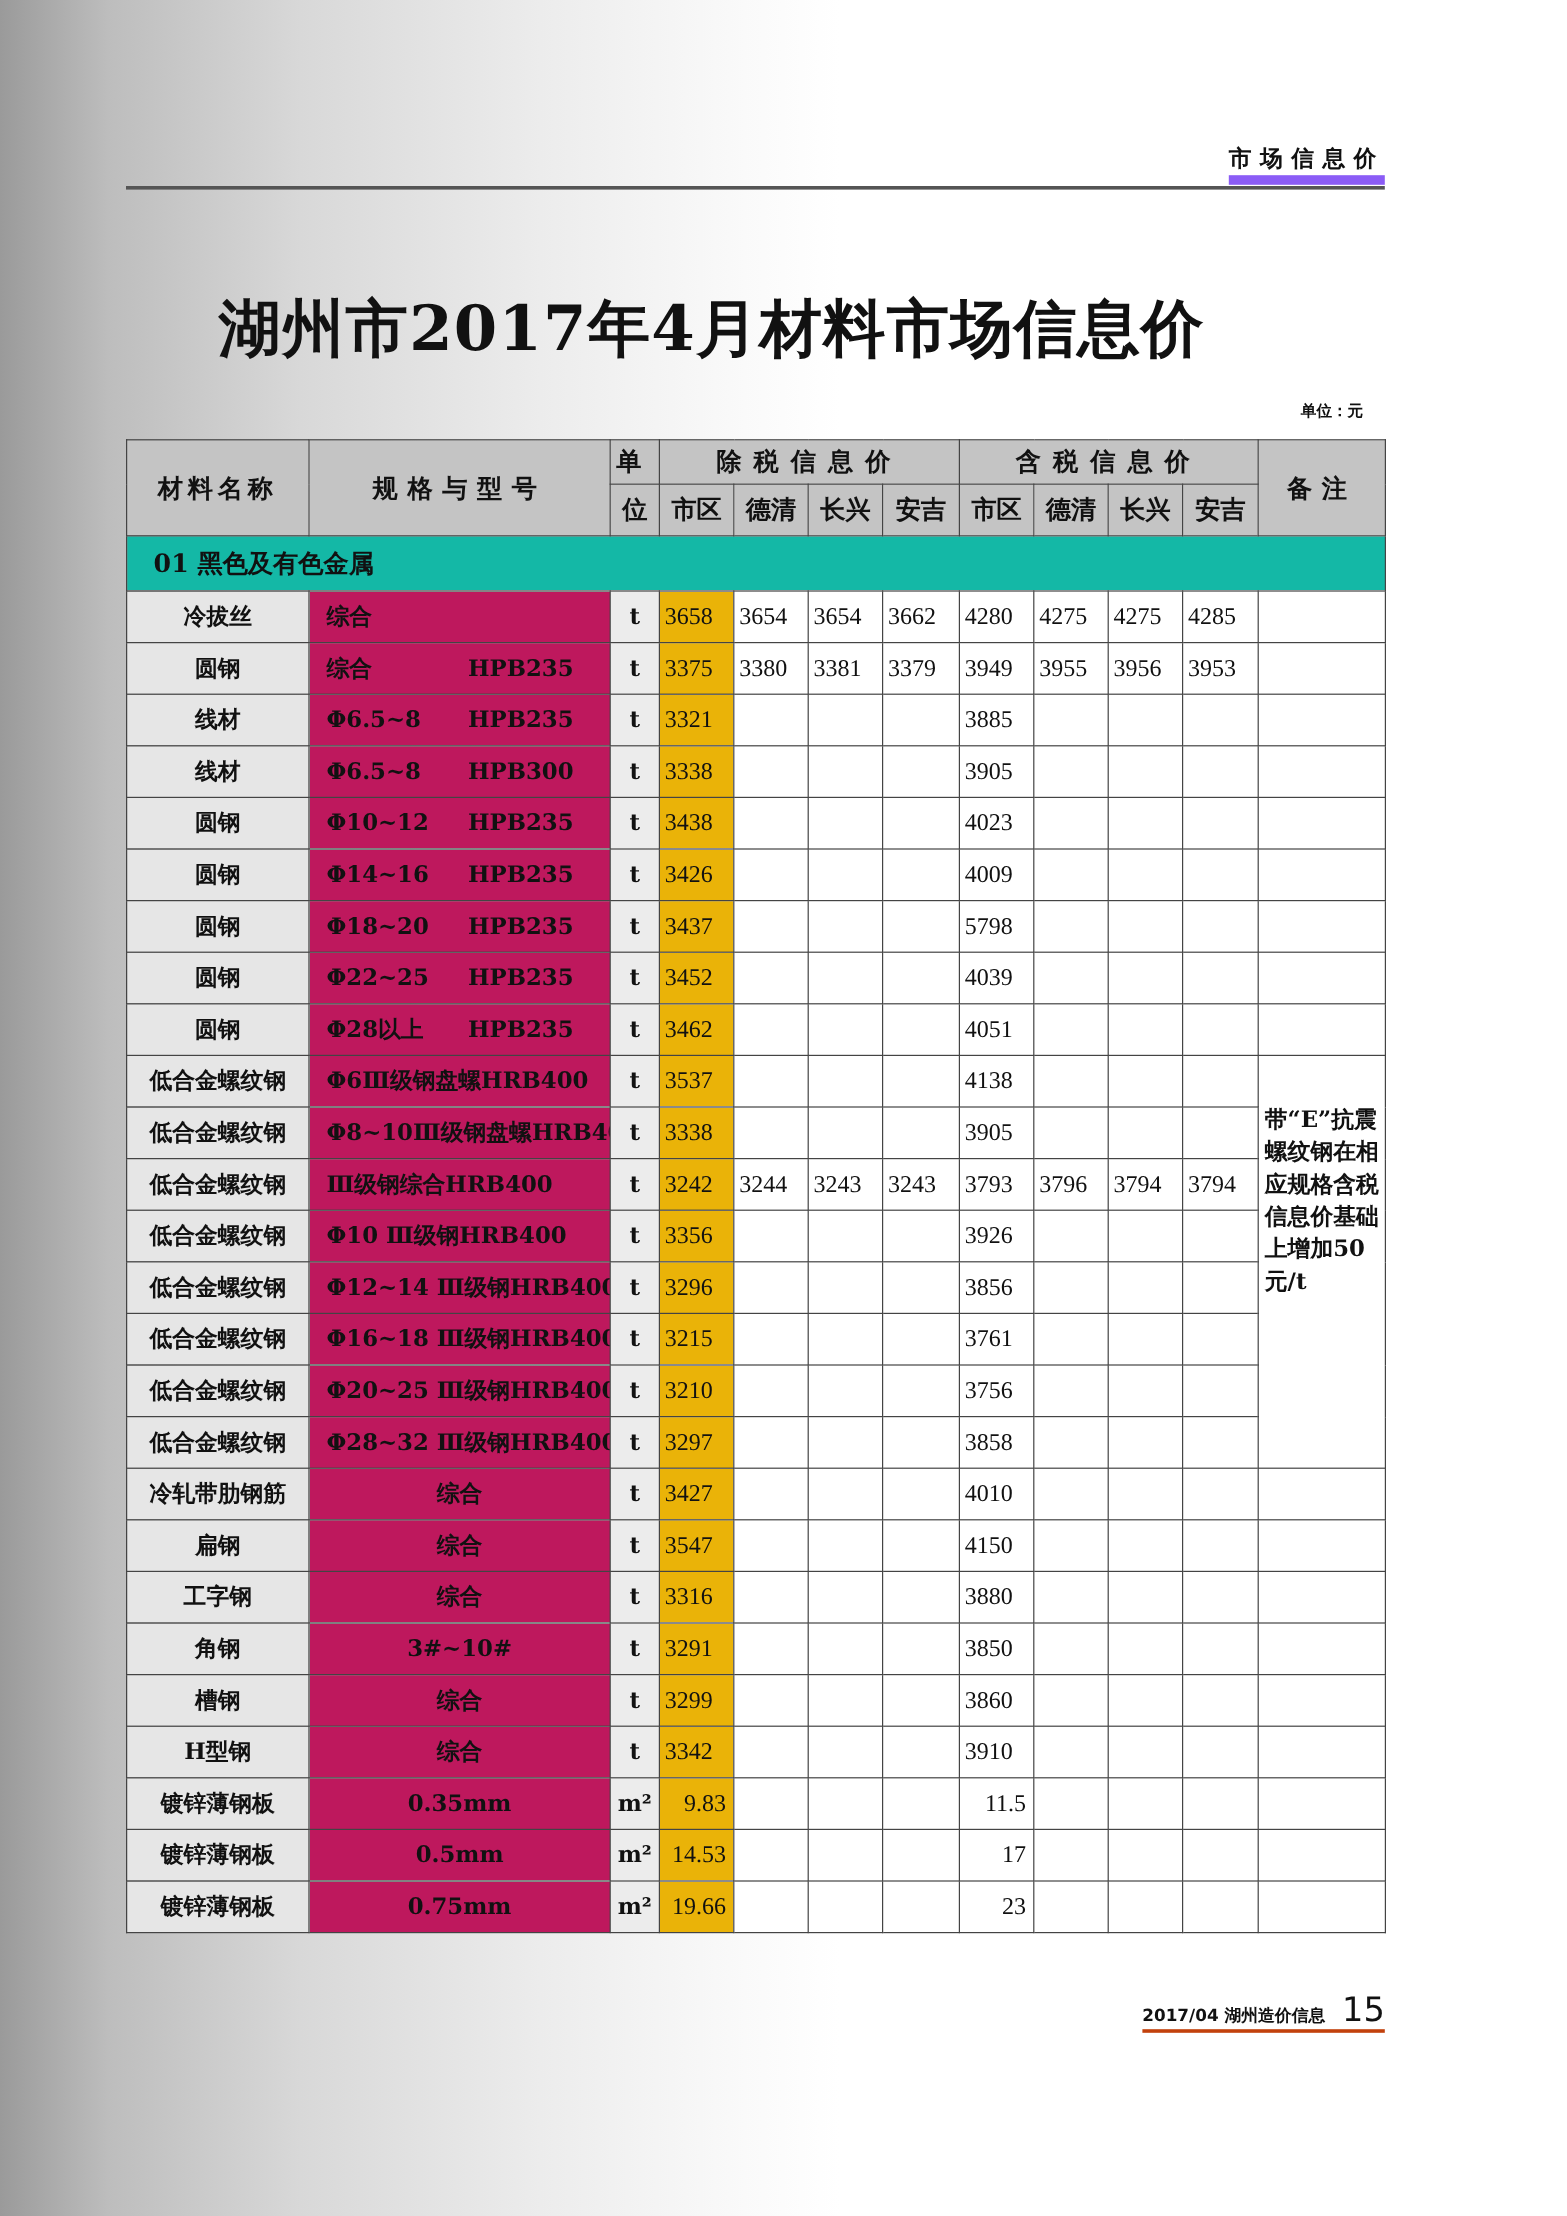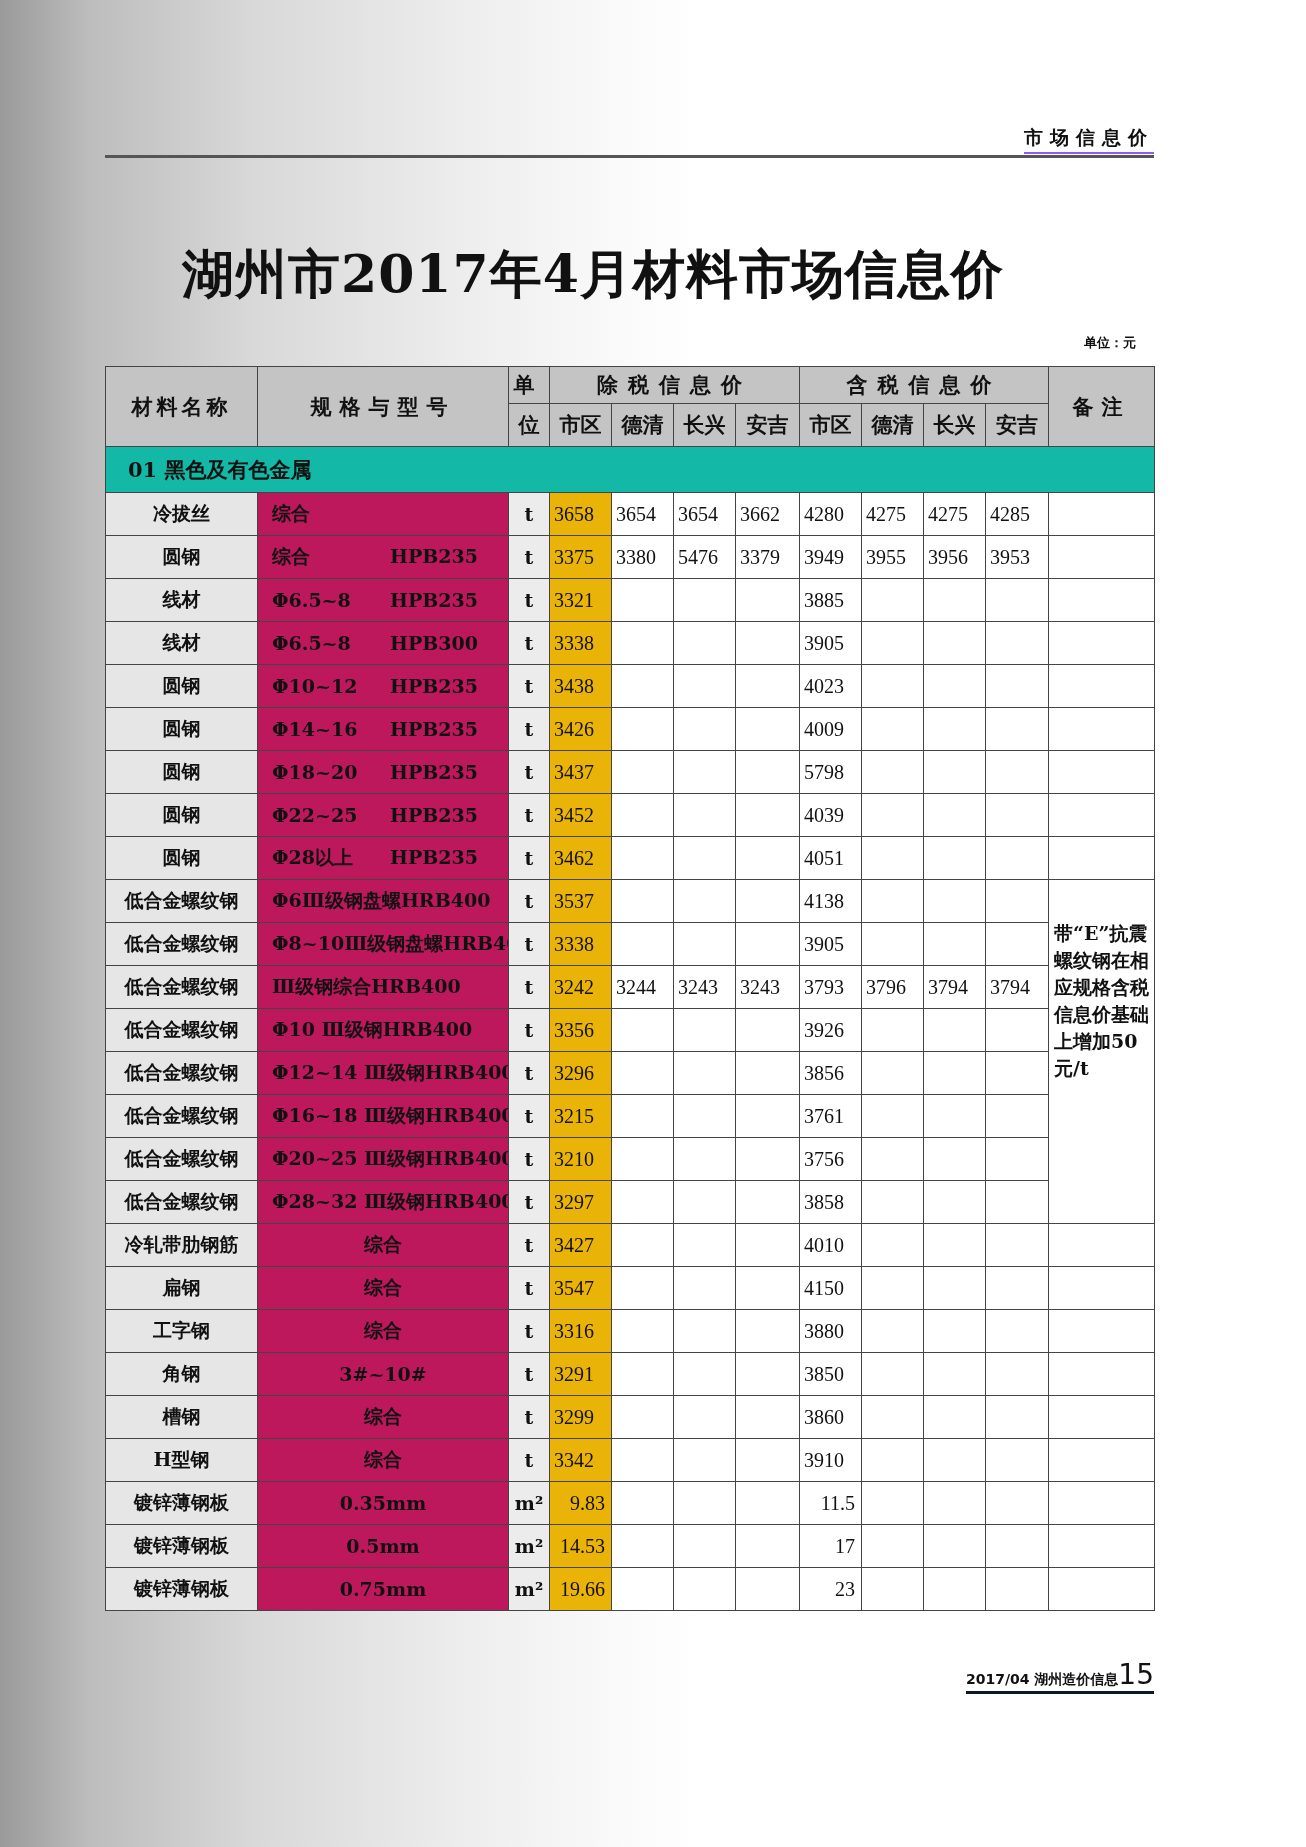--- a/index.html
+++ b/index.html
@@ -10,21 +10,21 @@
     color:#111;
   }
   .running-head {
     position:absolute; left:105px; top:122px; width:1049px; height:36px;
   }
   .running-head .rule {
     position:absolute; left:0; right:0; bottom:0; height:3px; background:#555;
   }
   .running-head .label {
     position:absolute; right:0; bottom:4px; font-size:19px; font-weight:bold;
-    letter-spacing:7px; border-bottom:2px solid #8b5cf6; padding-bottom:1px;
+    letter-spacing:7px; border-bottom:8px solid #8b5cf6; padding-bottom:1px;
     font-family:"DejaVu Serif", serif;
   }
   .title {
     position:absolute; left:182px; top:240px; font-size:52px; font-weight:bold;
     letter-spacing:1px; font-family:"DejaVu Serif", serif; white-space:nowrap;
   }
   .unit-note {
     position:absolute; right:170px; top:334px; font-size:13px; font-weight:bold;
   }
   table.price {
@@ -54,21 +54,21 @@
   tr.row td.p.first { background:#eab308; }
   tr.row td.p.right { text-align:right; padding-right:6px; padding-left:0; }
   td.note {
     text-align:left !important; vertical-align:top !important; font-weight:bold;
     font-size:18px; line-height:27px; padding:40px 2px 0 5px !important;
     white-space:normal !important; background:#fff;
   }
   .spec-a { display:inline-block; width:118px; }
   .footer {
     position:absolute; right:152px; top:1655px; height:34px;
-    border-bottom:3px solid #0f172a; display:flex; align-items:flex-end; 
+    border-bottom:3px solid #c2410c; display:flex; align-items:flex-end; gap:14px;
     padding-bottom:2px;
   }
   .footer .issue { font-size:14px; font-weight:bold; font-family:"DejaVu Sans", sans-serif; }
   .footer .page { font-size:28px; font-family:"DejaVu Sans", sans-serif; line-height:28px; }
 </style>
 </head>
 <body>
 
 <div class="running-head">
   <div class="rule"></div>
@@ -131,21 +131,21 @@
         <td class="p">4275</td>
         <td class="p">4285</td>
         <td class=""></td>
       </tr>
       <tr class="row">
         <td class="name">圆钢</td>
         <td class="spec"><span class="spec-a">综合</span><span>HPB235</span></td>
         <td class="unit">t</td>
         <td class="p first">3375</td>
         <td class="p">3380</td>
-        <td class="p">5476</td>
+        <td class="p">3381</td>
         <td class="p">3379</td>
         <td class="p">3949</td>
         <td class="p">3955</td>
         <td class="p">3956</td>
         <td class="p">3953</td>
         <td class=""></td>
       </tr>
       <tr class="row">
         <td class="name">线材</td>
         <td class="spec"><span class="spec-a">Φ6.5~8</span><span>HPB235</span></td>

